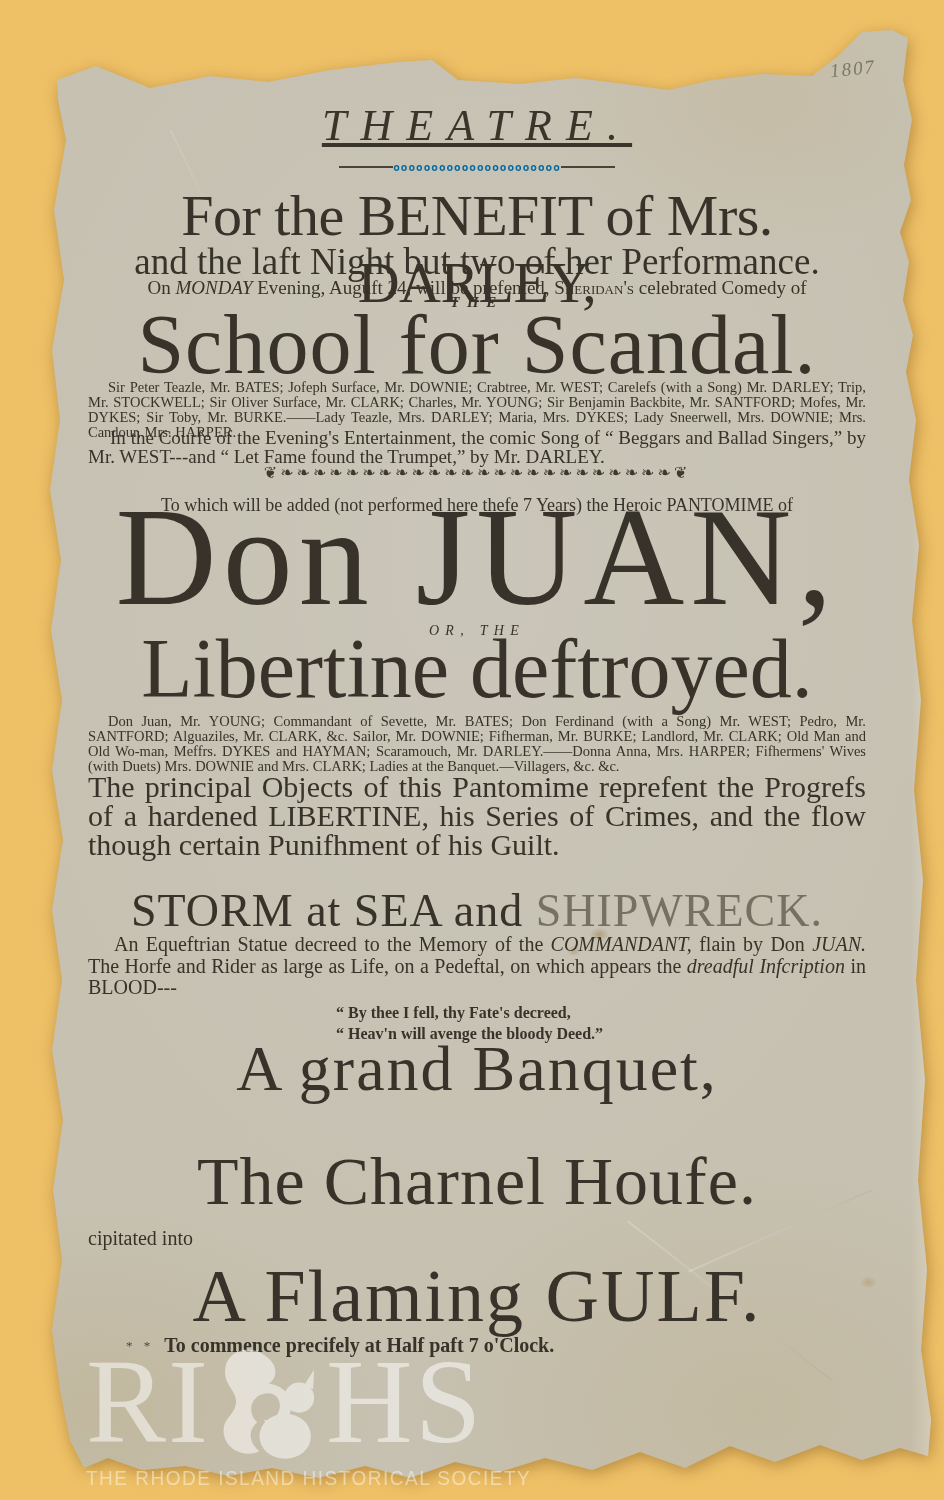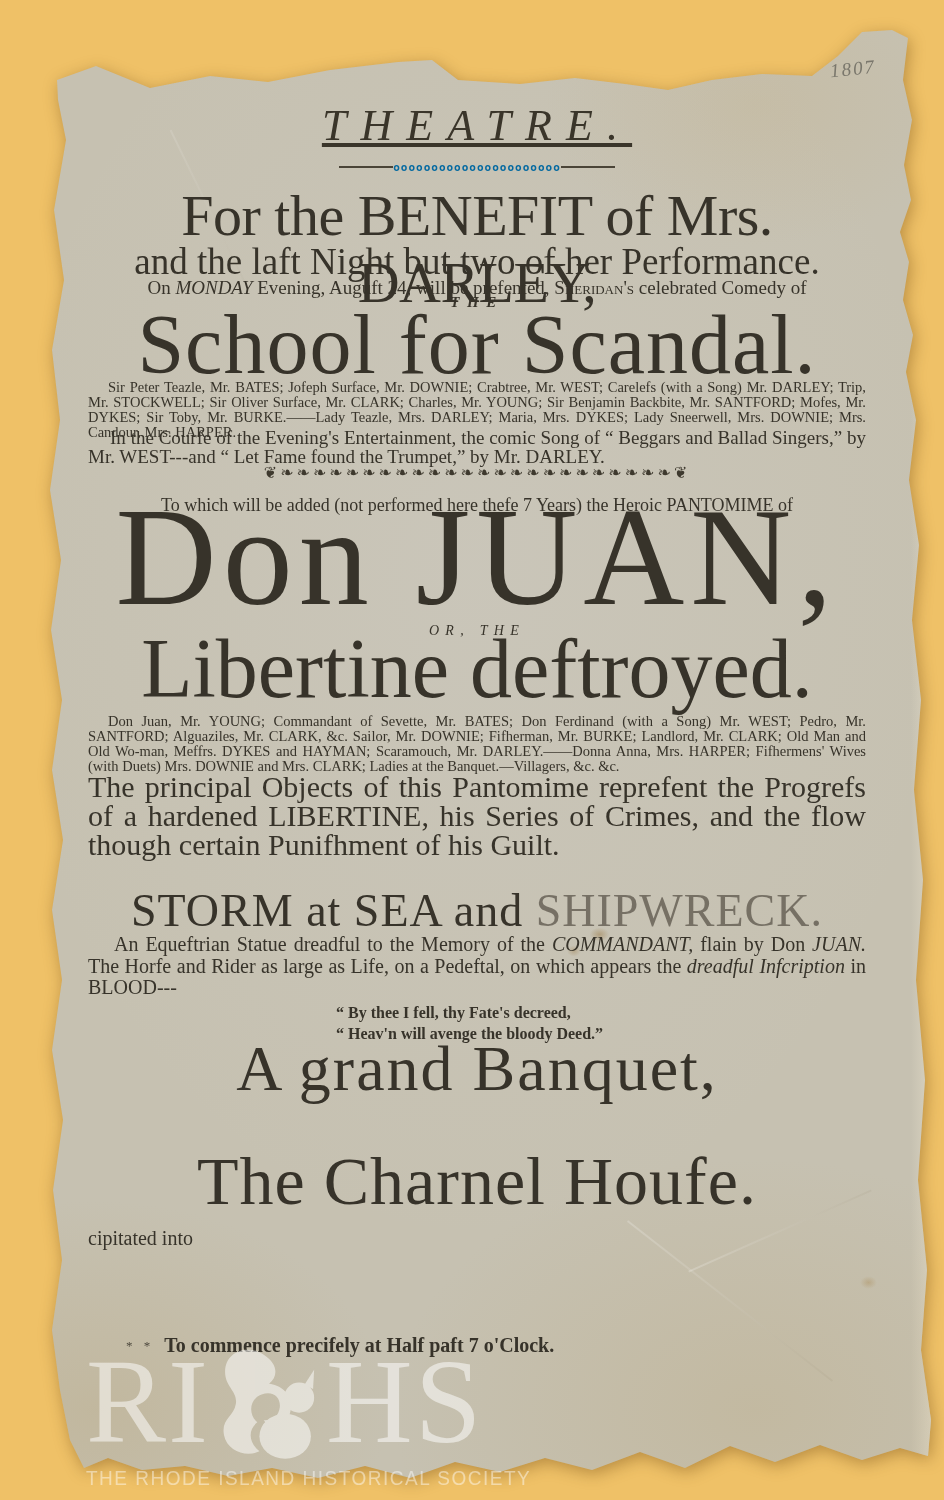--- a/index.html
+++ b/index.html
@@ -111,36 +111,37 @@
   <div class="blk ctr dj-title">Don JUAN,</div>
   <div class="blk ctr or-the">OR, THE</div>
   <div class="blk ctr dj-sub">Libertine deftroyed.</div>
 
   <div class="blk jst smallcast dj-cast">Don Juan, Mr. YOUNG; Commandant of Sevette, Mr. BATES; Don Ferdinand (with a Song) Mr. WEST; Pedro, Mr. SANTFORD; Alguaziles, Mr. CLARK, &amp;c. Sailor, Mr. DOWNIE; Fifherman, Mr. BURKE; Landlord, Mr. CLARK; Old Man and Old Wo-man, Meffrs. DYKES and HAYMAN; Scaramouch, Mr. DARLEY.——Donna Anna, Mrs. HARPER; Fifhermens' Wives (with Duets) Mrs. DOWNIE and Mrs. CLARK; Ladies at the Banquet.—Villagers, &amp;c. &amp;c.</div>
 
   <div class="blk jst principal">The principal Objects of this Pantomime reprefent the Progrefs of a hardened LIBERTINE, his Series of Crimes, and the flow though certain Punifhment of his Guilt.</div>
 
   <div class="blk ctr storm"><span>STORM at SEA and </span><span class="worn">SHIPWRECK.</span></div>
 
-  <div class="blk jst equestrian"><span>An Equeftrian Statue dreadful to the Memory of the </span><span class="it">COMMANDANT,</span><span> flain by Don </span><span class="it">JUAN.</span><span>  The Horfe and Rider as large as Life, on a Pedeftal, on which appears the </span><span class="it">dreadful Infcription</span><span> in BLOOD---</span></div>
+  <div class="blk jst equestrian"><span>An Equeftrian Statue decreed to the Memory of the </span><span class="it">COMMANDANT,</span><span> flain by Don </span><span class="it">JUAN.</span><span>  The Horfe and Rider as large as Life, on a Pedeftal, on which appears the </span><span class="it">dreadful Infcription</span><span> in BLOOD---</span></div>
 
   <div class="blk verse">
     <div>“ By thee I fell, thy Fate's decreed,</div>
     <div>“ Heav'n will avenge the bloody Deed.”</div>
   </div>
 
   <div class="blk ctr banquet-title">A grand Banquet,</div>
 
 
   <div class="blk ctr charnel-title">The Charnel Houfe.</div>
 
   <div class="blk conclude">
     <div>cipitated into</div>
   </div>
 
+  <div class="blk ctr gulf-title">A Flaming GULF.</div>
 
   <div class="blk commence"><span class="ast">* *</span><span>To commence precifely at Half paft 7 o'Clock.</span></div>
 
   <div class="watermark">
     <div class="wm-row">
       <span class="wm-letters">RI</span>
       <svg class="wm-squirrel" viewBox="0 0 100 110">
         <g opacity="0.52" fill="#ffffff">
           <path d="M46 10 C32 0 10 6 10 26 C10 40 22 44 20 56 C18 68 6 70 9 85 C12 100 30 106 42 100 C32 92 31 80 40 73 C31 65 33 51 44 47 C55 43 62 50 61 59 C60 68 53 72 46 71 C52 80 66 78 70 66 C76 48 62 38 51 37 C60 30 59 18 46 10 Z"></path>
           <ellipse cx="66" cy="86" rx="24" ry="21"></ellipse>

